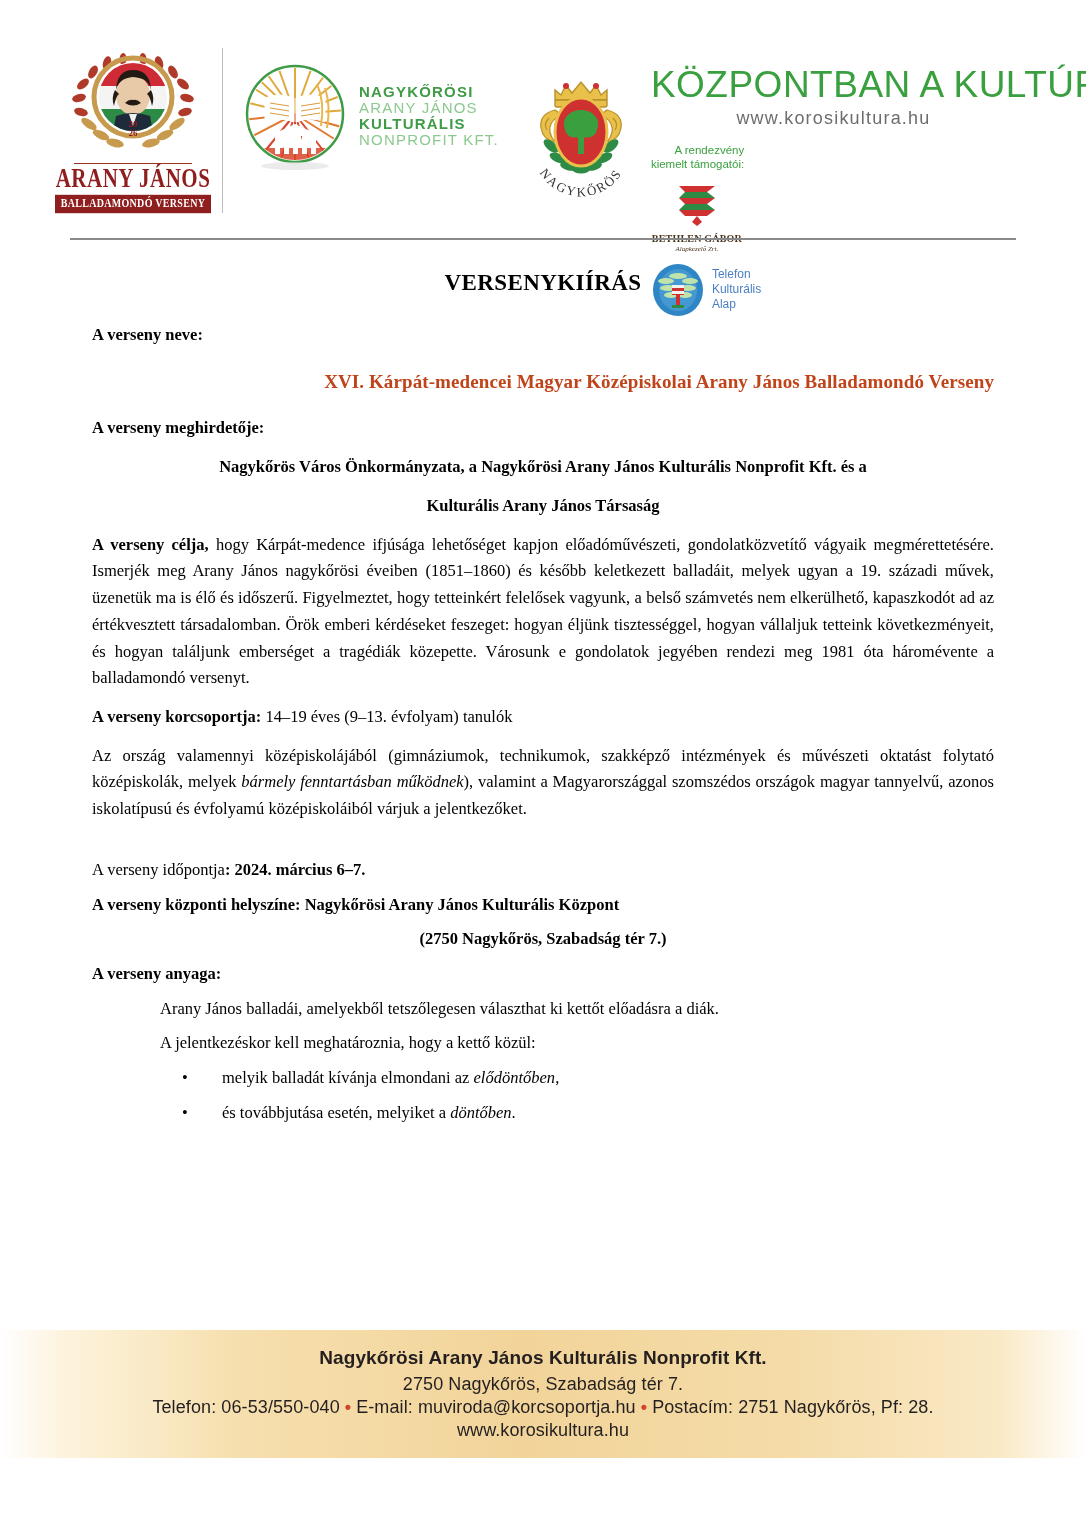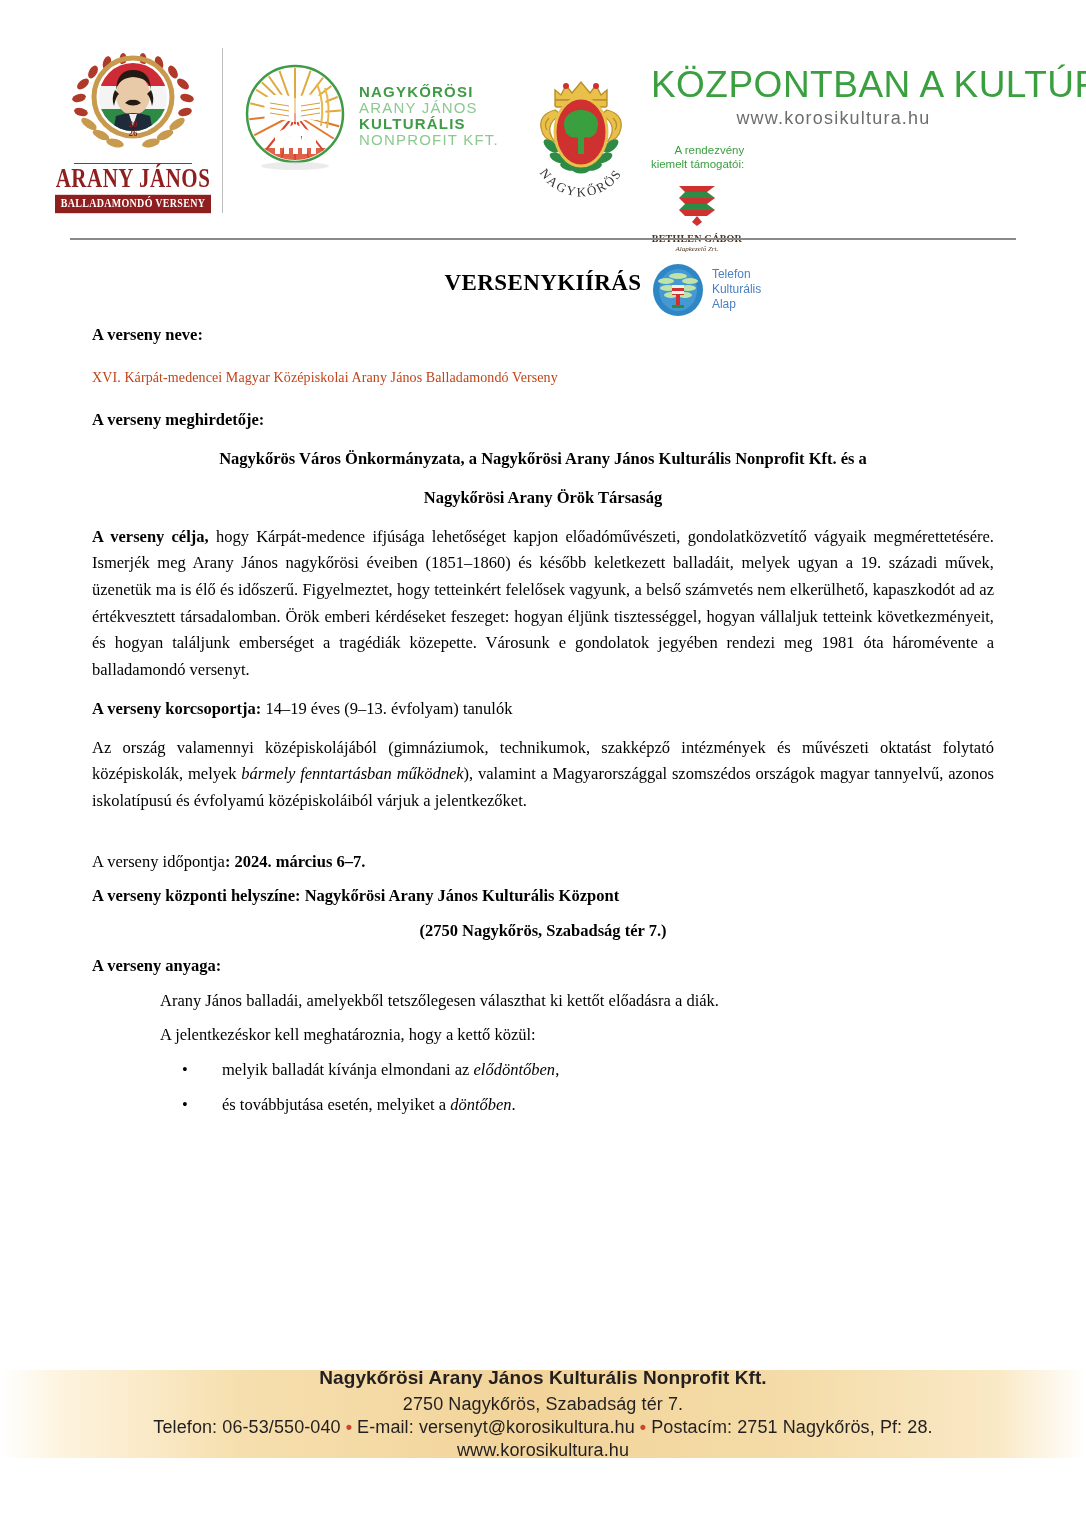--- a/index.html
+++ b/index.html
@@ -223,23 +223,23 @@
   .lbl { font-weight: bold; }
   .just { text-align: justify; }
   .ctr { text-align: center; }
   .sp-18 { height: 18px; }
   .sp-12 { height: 12px; }
   .sp-8  { height: 8px; }
   .sp-26 { height: 26px; }
   .sp-34 { height: 34px; }
 
   .comp-name {
-    text-align: left;
-    font-weight: normal;
-    font-size: 14px;
+    text-align: right;
+    font-weight: bold;
+    font-size: 19px;
     letter-spacing: 0.1px;
   }
   .org-line {
     text-align: center;
     font-weight: bold;
     font-size: 16.5px;
   }
   em, .it { font-style: italic; }
 
   .bullets {
@@ -260,21 +260,21 @@
     top: 0;
   }
   .indent-1 { padding-left: 68px; }
 
   
   .footer {
     position: absolute;
     left: 0;
     right: 0;
     bottom: 78px;
-    height: 88px;
+    height: 128px;
     background: linear-gradient(to right,
       #ffffff 0%,
       #fdf3dd 6%,
       #f6dfae 22%,
       #f2d49a 48%,
       #f4dba7 72%,
       #fae9c6 92%,
       #ffffff 100%);
     display: flex;
     flex-direction: column;
@@ -541,21 +541,21 @@
 
   <div class="sp-18"></div>
   <p class="comp-name" style="color:#C0441A">XVI. Kárpát-medencei Magyar Középiskolai Arany János Balladamondó Verseny</p>
 
   <div class="sp-18"></div>
   <p class="lbl">A verseny meghirdetője:</p>
 
   <div class="sp-12"></div>
   <p class="org-line">Nagykőrös Város Önkormányzata, a Nagykőrösi Arany János Kulturális Nonprofit Kft. és a</p>
   <div class="sp-12"></div>
-  <p class="org-line">Nagykőrösi Arany Örök Társaság</p>
+  <p class="org-line">Kulturális Arany János Társaság</p>
 
   <div class="sp-12"></div>
   <p class="just"><span class="lbl">A verseny célja,</span><span> hogy Kárpát-medence ifjúsága lehetőséget kapjon előadóművészeti, gondolatközvetítő vágyaik megmérettetésére. Ismerjék meg Arany János nagykőrösi éveiben (1851–1860) és később keletkezett balladáit, melyek ugyan a 19. századi művek, üzenetük ma is élő és időszerű. Figyelmeztet, hogy tetteinkért felelősek vagyunk, a belső számvetés nem elkerülhető, kapaszkodót ad az értékvesztett társadalomban. Örök emberi kérdéseket feszeget: hogyan éljünk tisztességgel, hogyan vállaljuk tetteink következményeit, és hogyan találjunk emberséget a tragédiák közepette. Városunk e gondolatok jegyében rendezi meg 1981 óta háromévente a balladamondó versenyt.</span></p>
 
   <div class="sp-12"></div>
   <p><span class="lbl">A verseny korcsoportja:</span><span> 14–19 éves (9–13. évfolyam) tanulók</span></p>
 
   <div class="sp-12"></div>
   <p class="just"><span>Az ország valamennyi középiskolájából (gimnáziumok, technikumok, szakképző intézmények és művészeti oktatást folytató középiskolák, melyek </span><span class="it">bármely fenntartásban működnek</span><span>), valamint a Magyarországgal szomszédos országok magyar tannyelvű, azonos iskolatípusú és évfolyamú középiskoláiból várjuk a jelentkezőket.</span></p>
 
@@ -578,15 +578,15 @@
 
   <ul class="bullets">
     <li><span class="dot">•</span><span>melyik balladát kívánja elmondani az </span><span class="it">elődöntőben</span><span>,</span></li>
     <li><span class="dot">•</span><span>és továbbjutása esetén, melyiket a </span><span class="it">döntőben</span><span>.</span></li>
   </ul>
 </div>
 
 <div class="footer">
   <div class="footer-name">Nagykőrösi Arany János Kulturális Nonprofit Kft.</div>
   <div class="footer-line">2750 Nagykőrös, Szabadság tér 7.</div>
-  <div class="footer-line"><span>Telefon: 06-53/550-040</span><span class="footer-sep">•</span><span>E-mail: versenyt@korosikultura.hu</span><span class="footer-sep">•</span><span>Postacím: 2751 Nagykőrös, Pf: 28.</span></div>
+  <div class="footer-line"><span>Telefon: 06-53/550-040</span><span class="footer-sep">•</span><span>E-mail: muviroda@korcsoportja.hu</span><span class="footer-sep">•</span><span>Postacím: 2751 Nagykőrös, Pf: 28.</span></div>
   <div class="footer-line">www.korosikultura.hu</div>
 </div>
 
 </body></html>

